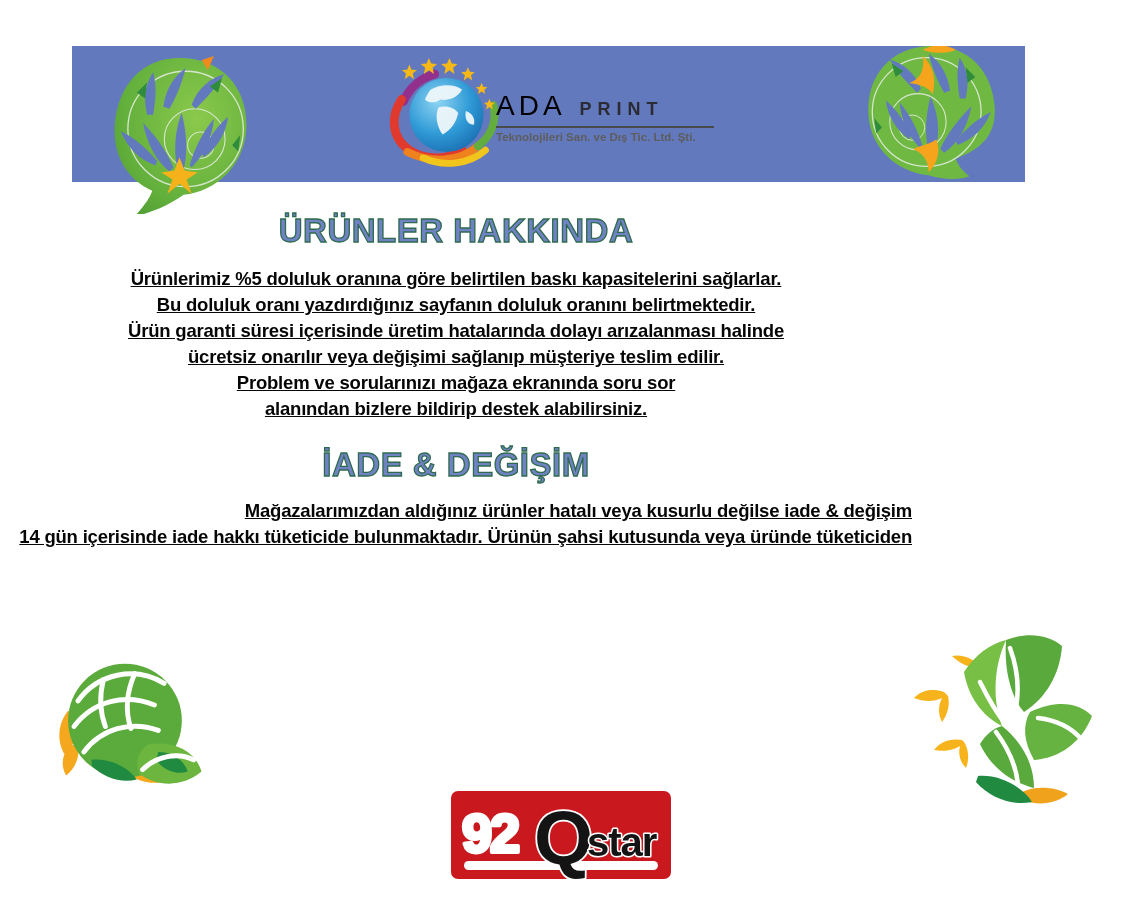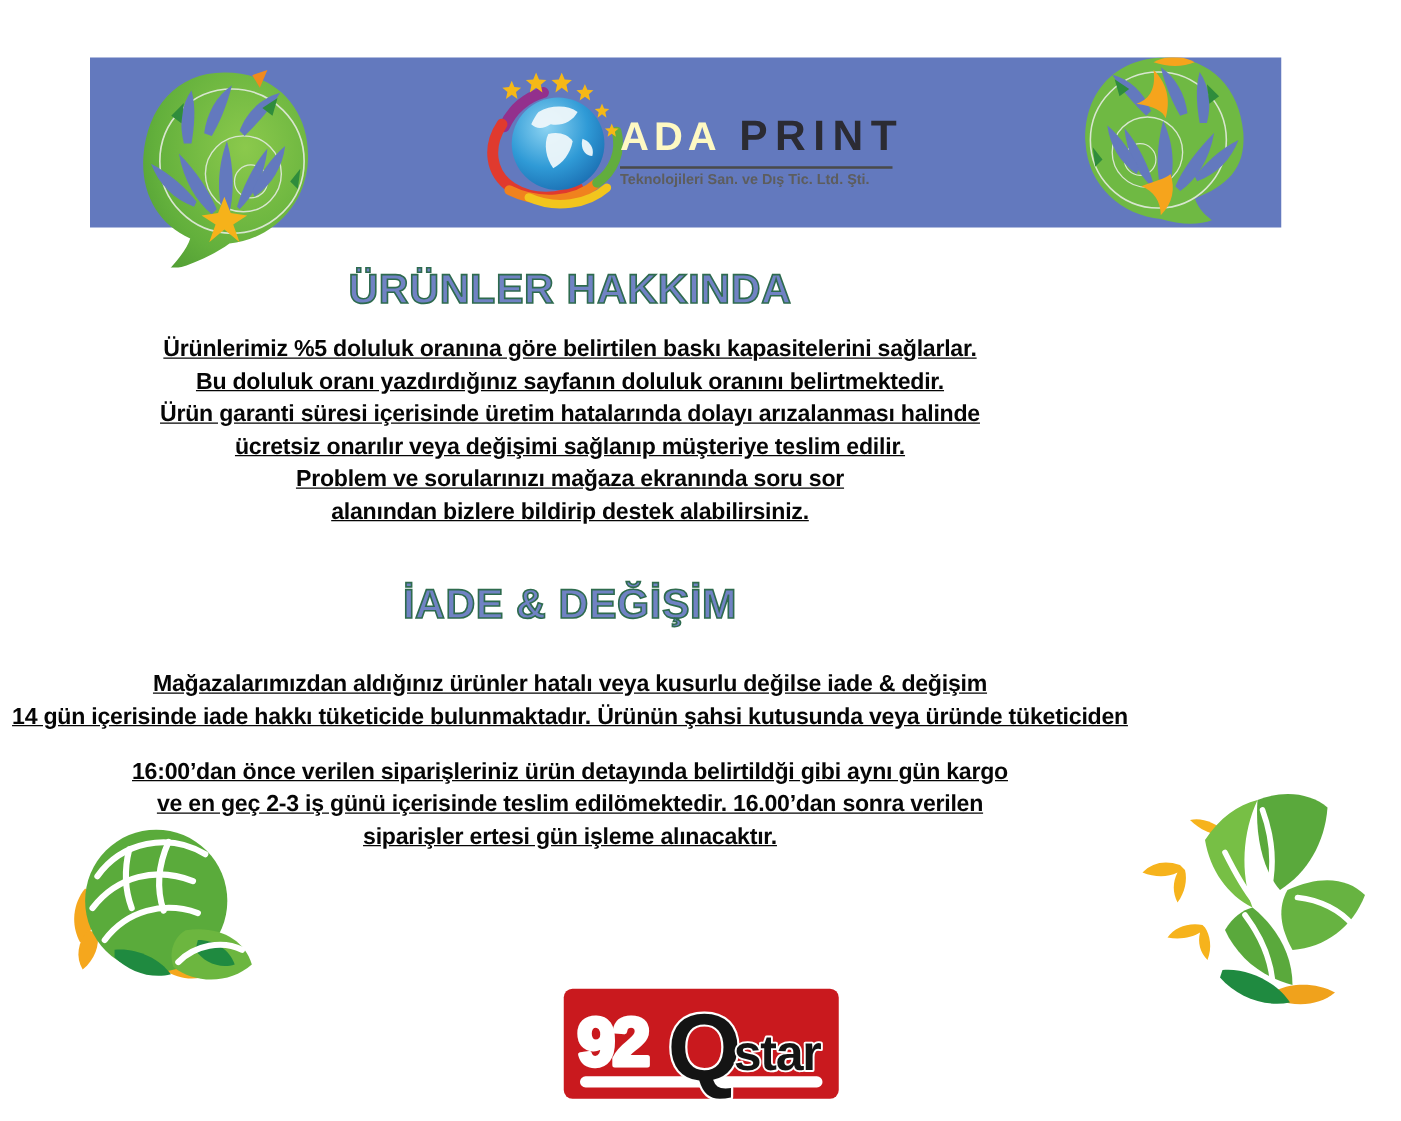--- a/index.html
+++ b/index.html
@@ -7,38 +7,38 @@
   .page{position:relative;width:1121px;height:897px;background:#ffffff;overflow:hidden;}
 
   
   .band{position:absolute;left:72px;top:46px;width:953px;height:136px;background:#6379be;}
   .ornament{position:absolute;}
   .orn-header-left{left:18px;top:6px;width:178px;height:162px;}
   .orn-header-right{right:6px;top:0;width:172px;height:136px;}
   .logo-globe{position:absolute;left:312px;top:12px;width:122px;height:114px;}
   .logo-text{position:absolute;left:424px;top:44px;width:222px;}
   .logo-name{display:flex;align-items:baseline;gap:14px;white-space:nowrap;}
-  .logo-ada{font-size:32px;font-weight:bold;color:#fef9c3;letter-spacing:4px;}
-  .logo-print{font-size:34px;font-weight:bold;color:#2b2b33;letter-spacing:6px;}
+  .logo-ada{font-size:28px;font-weight:normal;color:#000000;letter-spacing:4px;}
+  .logo-print{font-size:18px;font-weight:bold;color:#2b2b33;letter-spacing:6px;}
   .logo-rule{margin-top:4px;border-top:2px solid #4a4a4a;width:218px;}
   .logo-sub{margin-top:3px;font-size:11.5px;font-weight:bold;color:#5d5d5d;white-space:nowrap;}
 
   
   .content{position:absolute;left:0;top:196px;width:912px;text-align:center;}
   .section-title{
     font-size:33px;font-weight:bold;color:#7082c4;
     -webkit-text-stroke:1.3px #2e6b4e;
     letter-spacing:0.5px;margin:0;
   }
   .t-about{margin-top:16px;}
-  .t-returns{margin-top:42px;}
+  .t-returns{margin-top:24px;}
   .t-shipping{margin-top:10px;}
   .para{margin-top:16px;font-size:18.5px;font-weight:bold;color:#060606;letter-spacing:-0.2px;}
   .para .line{line-height:26px;white-space:nowrap;text-decoration:underline;}
-  .p-returns{margin-top:32px;}
+  .p-returns{margin-top:14px;text-align:right;}
   .p-shipping{margin-top:18px;}
 
   
   .orn-bottom-left{left:40px;top:650px;width:168px;height:152px;}
   .orn-bottom-right{left:910px;top:622px;width:190px;height:200px;}
 
   
   .qstar{position:absolute;left:450px;top:790px;width:222px;height:90px;}
 </style>
 </head>
@@ -161,25 +161,20 @@
       <div class="line">Problem ve sorularınızı mağaza ekranında soru sor</div>
       <div class="line">alanından bizlere bildirip destek alabilirsiniz.</div>
     </div>
 
     <h2 class="section-title t-returns">İADE &amp; DEĞİŞİM</h2>
     <div class="para p-returns">
       <div class="line">Mağazalarımızdan aldığınız ürünler hatalı veya kusurlu değilse iade &amp; değişim</div>
       <div class="line">14 gün içerisinde iade hakkı tüketicide bulunmaktadır. Ürünün şahsi kutusunda veya üründe tüketiciden</div>
     </div>
 
-    <div class="para p-shipping">
-      <div class="line">16:00’dan önce verilen siparişleriniz ürün detayında belirtildği gibi aynı gün kargo</div>
-      <div class="line">ve en geç 2-3 iş günü içerisinde teslim edilömektedir. 16.00’dan sonra verilen</div>
-      <div class="line">siparişler ertesi gün işleme alınacaktır.</div>
-    </div>
   </div>
 
   <svg class="ornament orn-bottom-left" viewBox="0 0 170 155">
     <path d="M28 62 C18 74 16 92 24 106 C34 98 40 84 40 70 Z" fill="#f5a71d"></path>
     <path d="M30 96 C22 106 20 118 26 128 C36 120 40 108 38 98 Z" fill="#f5a71d"></path>
     <path d="M92 128 C104 136 118 138 130 132 C120 122 104 118 92 120 Z" fill="#f5a71d"></path>
     <circle cx="86" cy="72" r="58" fill="#5aab3b"></circle>
     <path d="M110 96 C138 92 158 104 164 124 C146 140 118 140 100 126 C96 114 100 102 110 96 Z" fill="#6cb63f"></path>
     <path d="M52 118 C64 130 82 136 98 132 C88 118 68 110 52 112 Z" fill="#1f8a40"></path>
     <path d="M120 104 C134 104 146 112 150 124 C138 128 124 122 118 112 Z" fill="#1f8a40"></path>

